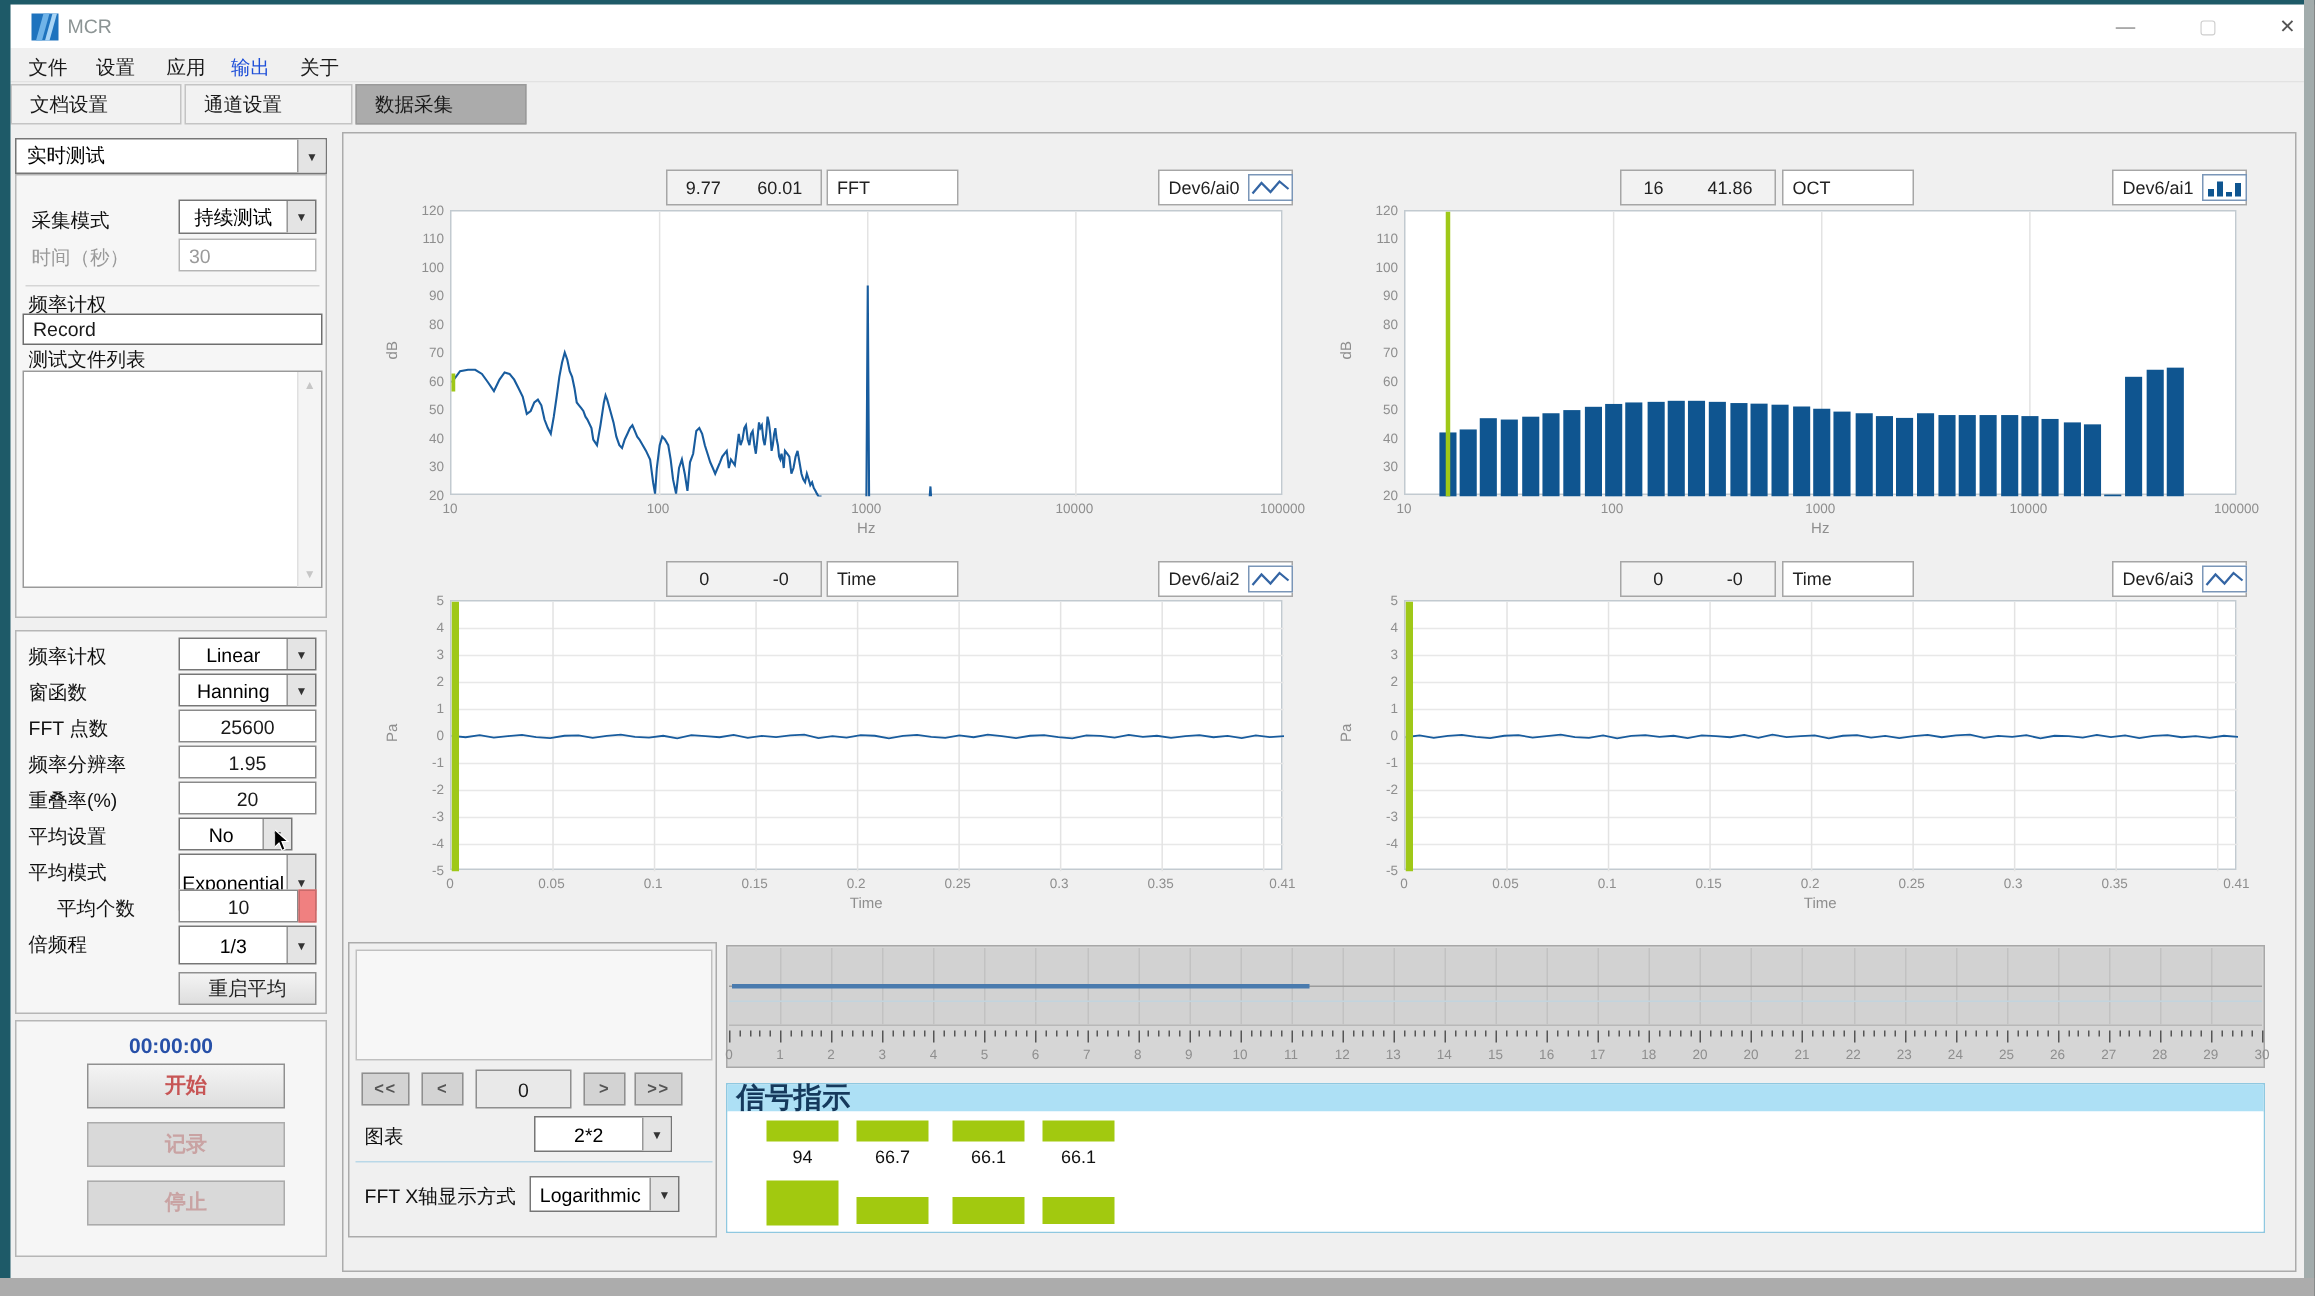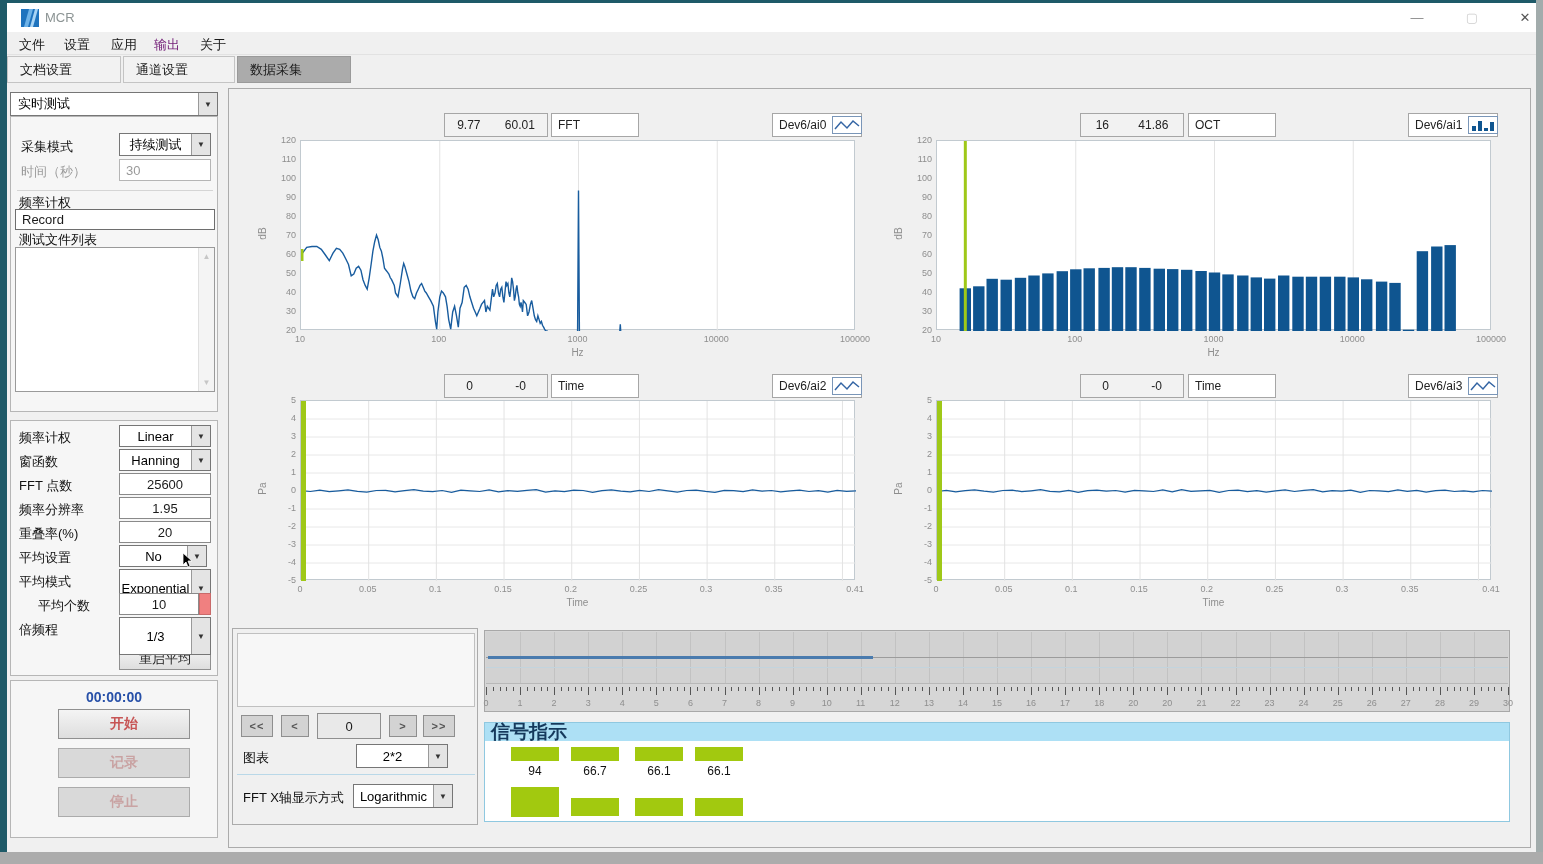--- a/index.html
+++ b/index.html
@@ -5,21 +5,21 @@
   *{margin:0;padding:0;box-sizing:border-box;font-family:"Liberation Sans","DejaVu Sans",sans-serif;}
   html,body{background:#2B2B2B;}
   #app{position:relative;width:1543px;height:864px;background:#F0F0F0;overflow:hidden;}
   .abs{position:absolute;}
   .edge{position:absolute;z-index:40;}
   .titlebar{position:absolute;left:7px;top:3px;right:7px;height:29px;background:#FFFFFF;}
   .app-title{position:absolute;left:38px;top:7px;font-size:13px;color:#8C9494;}
   .winbtn{position:absolute;top:4px;width:30px;height:22px;text-align:center;font-size:13px;line-height:22px;}
   .menubar{position:absolute;left:7px;top:32px;right:7px;height:23px;background:#F0F0F0;border-bottom:1px solid #E2E2E2;}
   .menu-item{position:absolute;top:3px;font-size:13px;color:#1A1A1A;padding:1px 4px;}
-  .menu-item.disabled{color:#701a75;}
+  .menu-item.disabled{color:#1d4ed8;}
   .tab{position:absolute;top:1px;height:27px;font-size:13px;color:#1A1A1A;background:#F2F2F2;border:1px solid #C4C4C4;display:flex;align-items:center;padding-left:12px;}
   .tab.active{background:#ABABAB;border-color:#9A9A9A;}
   .panel{position:absolute;border:1px solid #B6B6B6;background:#F6F6F6;}
   .combo{position:absolute;background:#fff;border:1px solid #767676;display:flex;align-items:stretch;font-size:13px;}
   .combo .val{flex:1;display:flex;align-items:center;justify-content:center;}
   .combo .val.left{justify-content:flex-start;padding-left:7px;}
   .combo .arrow{width:19px;border-left:1px solid #999;background:#E4E4E4;display:flex;align-items:center;justify-content:center;font-size:8px;color:#333;}
   .input{position:absolute;background:#fff;border:1px solid #8a8a8a;font-size:13px;display:flex;align-items:center;justify-content:center;color:#1A1A1A;}
   .input.left{justify-content:flex-start;padding-left:6px;}
   .input.dim{color:#9a9a9a;}
@@ -127,34 +127,34 @@
         <span class="val">Hanning</span>
         <span class="arrow">▼</span>
       </div>
       <div class="lbl" style="left: 8px; top: 56px;">FFT 点数</div>
       <div class="input" style="left: 108px; top: 52px; width: 92px; height: 22px;">25600</div>
       <div class="lbl" style="left: 8px; top: 80px;">频率分辨率</div>
       <div class="input" style="left: 108px; top: 76px; width: 92px; height: 22px;">1.95</div>
       <div class="lbl" style="left: 8px; top: 104px;">重叠率(%)</div>
       <div class="input" style="left: 108px; top: 100px; width: 92px; height: 22px;">20</div>
       <div class="lbl" style="left: 8px; top: 128px;">平均设置</div>
-      <div class="combo" style="left: 108px; top: 124px; width: 88px; height: 22px;">
+      <div class="combo" style="left: 108px; top: 124px; width: 76px; height: 22px;">
         <span class="val">No</span>
         <span class="arrow">▼</span>
       </div>
       <div class="lbl" style="left: 8px; top: 152px;">平均模式</div>
       <div class="combo" style="left: 108px; top: 148px; width: 92px; height: 38px;">
         <span class="val">Exponential</span>
         <span class="arrow">▼</span>
       </div>
       <div class="lbl" style="left: 8px; top: 176px; margin-left: 19px;">平均个数</div>
       <div class="input" style="left: 108px; top: 172px; width: 80px; height: 22px;">10</div>
       <div style="position: absolute; left: 188px; top: 172px; width: 12px; height: 22px; background: rgb(240, 128, 128); border: 1px solid rgb(201, 106, 106);"></div>
       <div class="lbl" style="left: 8px; top: 200px;">倍频程</div>
-      <div class="combo" style="left: 108px; top: 196px; width: 92px; height: 38px;">
+      <div class="combo" style="left: 108px; top: 196px; width: 92px; height: 26px;">
         <span class="val">1/3</span>
         <span class="arrow">▼</span>
       </div>
     </div>
 
   <div class="panel" style="left:10px;top:680px;width:208px;height:158px;">
     <div class="lbl" style="left:0;top:8px;width:206px;text-align:center;color:#2750A8;font-weight:bold;font-size:14px;">00:00:00</div>
     <div class="btn red" style="left:47px;top:28px;width:132px;height:30px;">
         <span>开始</span>
       </div>

